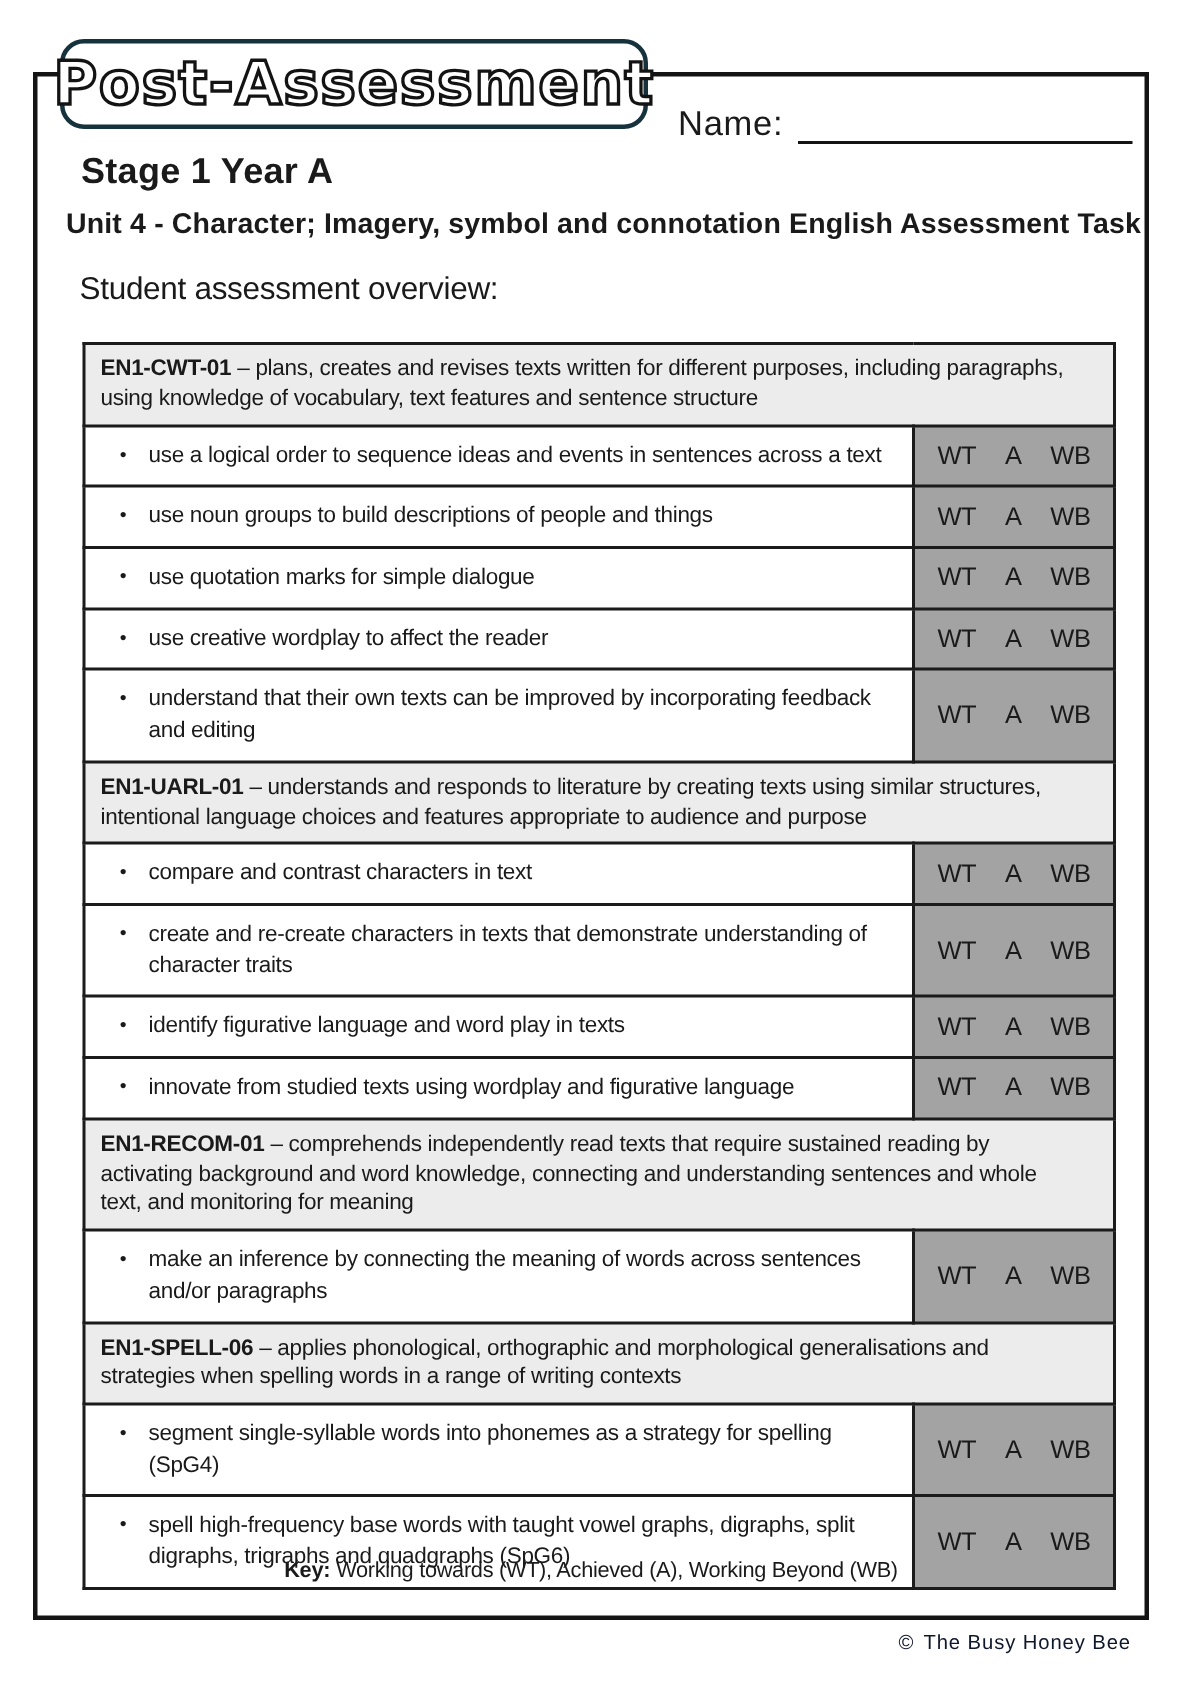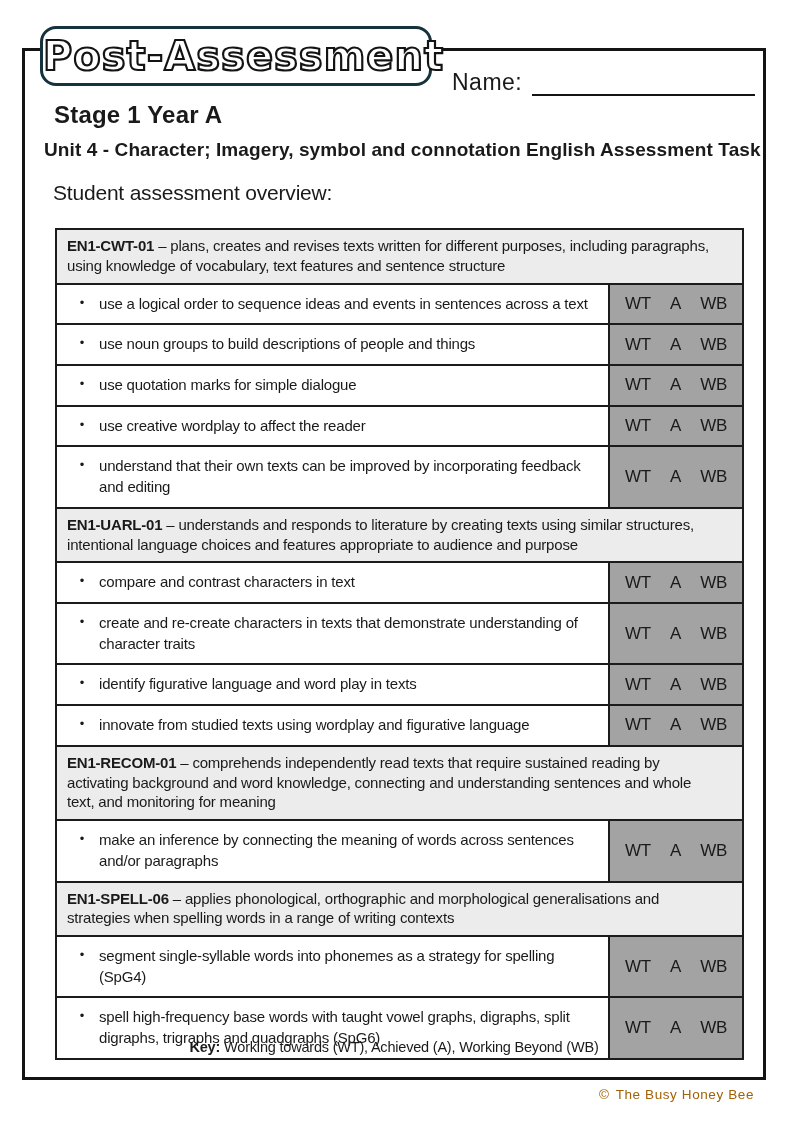--- a/index.html
+++ b/index.html
@@ -20,21 +20,21 @@
     box-sizing: border-box;
   }
   .title-bubble {
     position: absolute;
     left: 40px; top: 26px;
     width: 392px; height: 60px;
     background: #fff;
     border: 3px solid #16323c;
     border-radius: 16px;
     box-sizing: border-box;
-    display: flex; align-items: center; 
+    display: flex; align-items: center; justify-content: center;
     z-index: 2;
   }
   .bubble-text {
     font-family: "DejaVu Sans", sans-serif;
     font-weight: 800;
     font-size: 40px;
     letter-spacing: 1px;
     color: #ffffff;
     -webkit-text-stroke: 2.2px #131313;
     white-space: nowrap;
@@ -119,21 +119,21 @@
     width: 744px;
     text-align: center;
     font-size: 14.5px;
     letter-spacing: -0.2px;
   }
   .key-label { font-weight: bold; margin-right: 4px; }
   .footer-credit {
     position: absolute;
     right: 40px; top: 1087px;
     font-size: 13.5px;
-    color: #a16207;
+    color: #0f172a;
     letter-spacing: 0.6px;
   }
   .footer-credit .brand { margin-left: 6px; }
 </style>
 </head>
 <body>
 
 <div class="sheet">
   <div class="page-border"></div>
 

